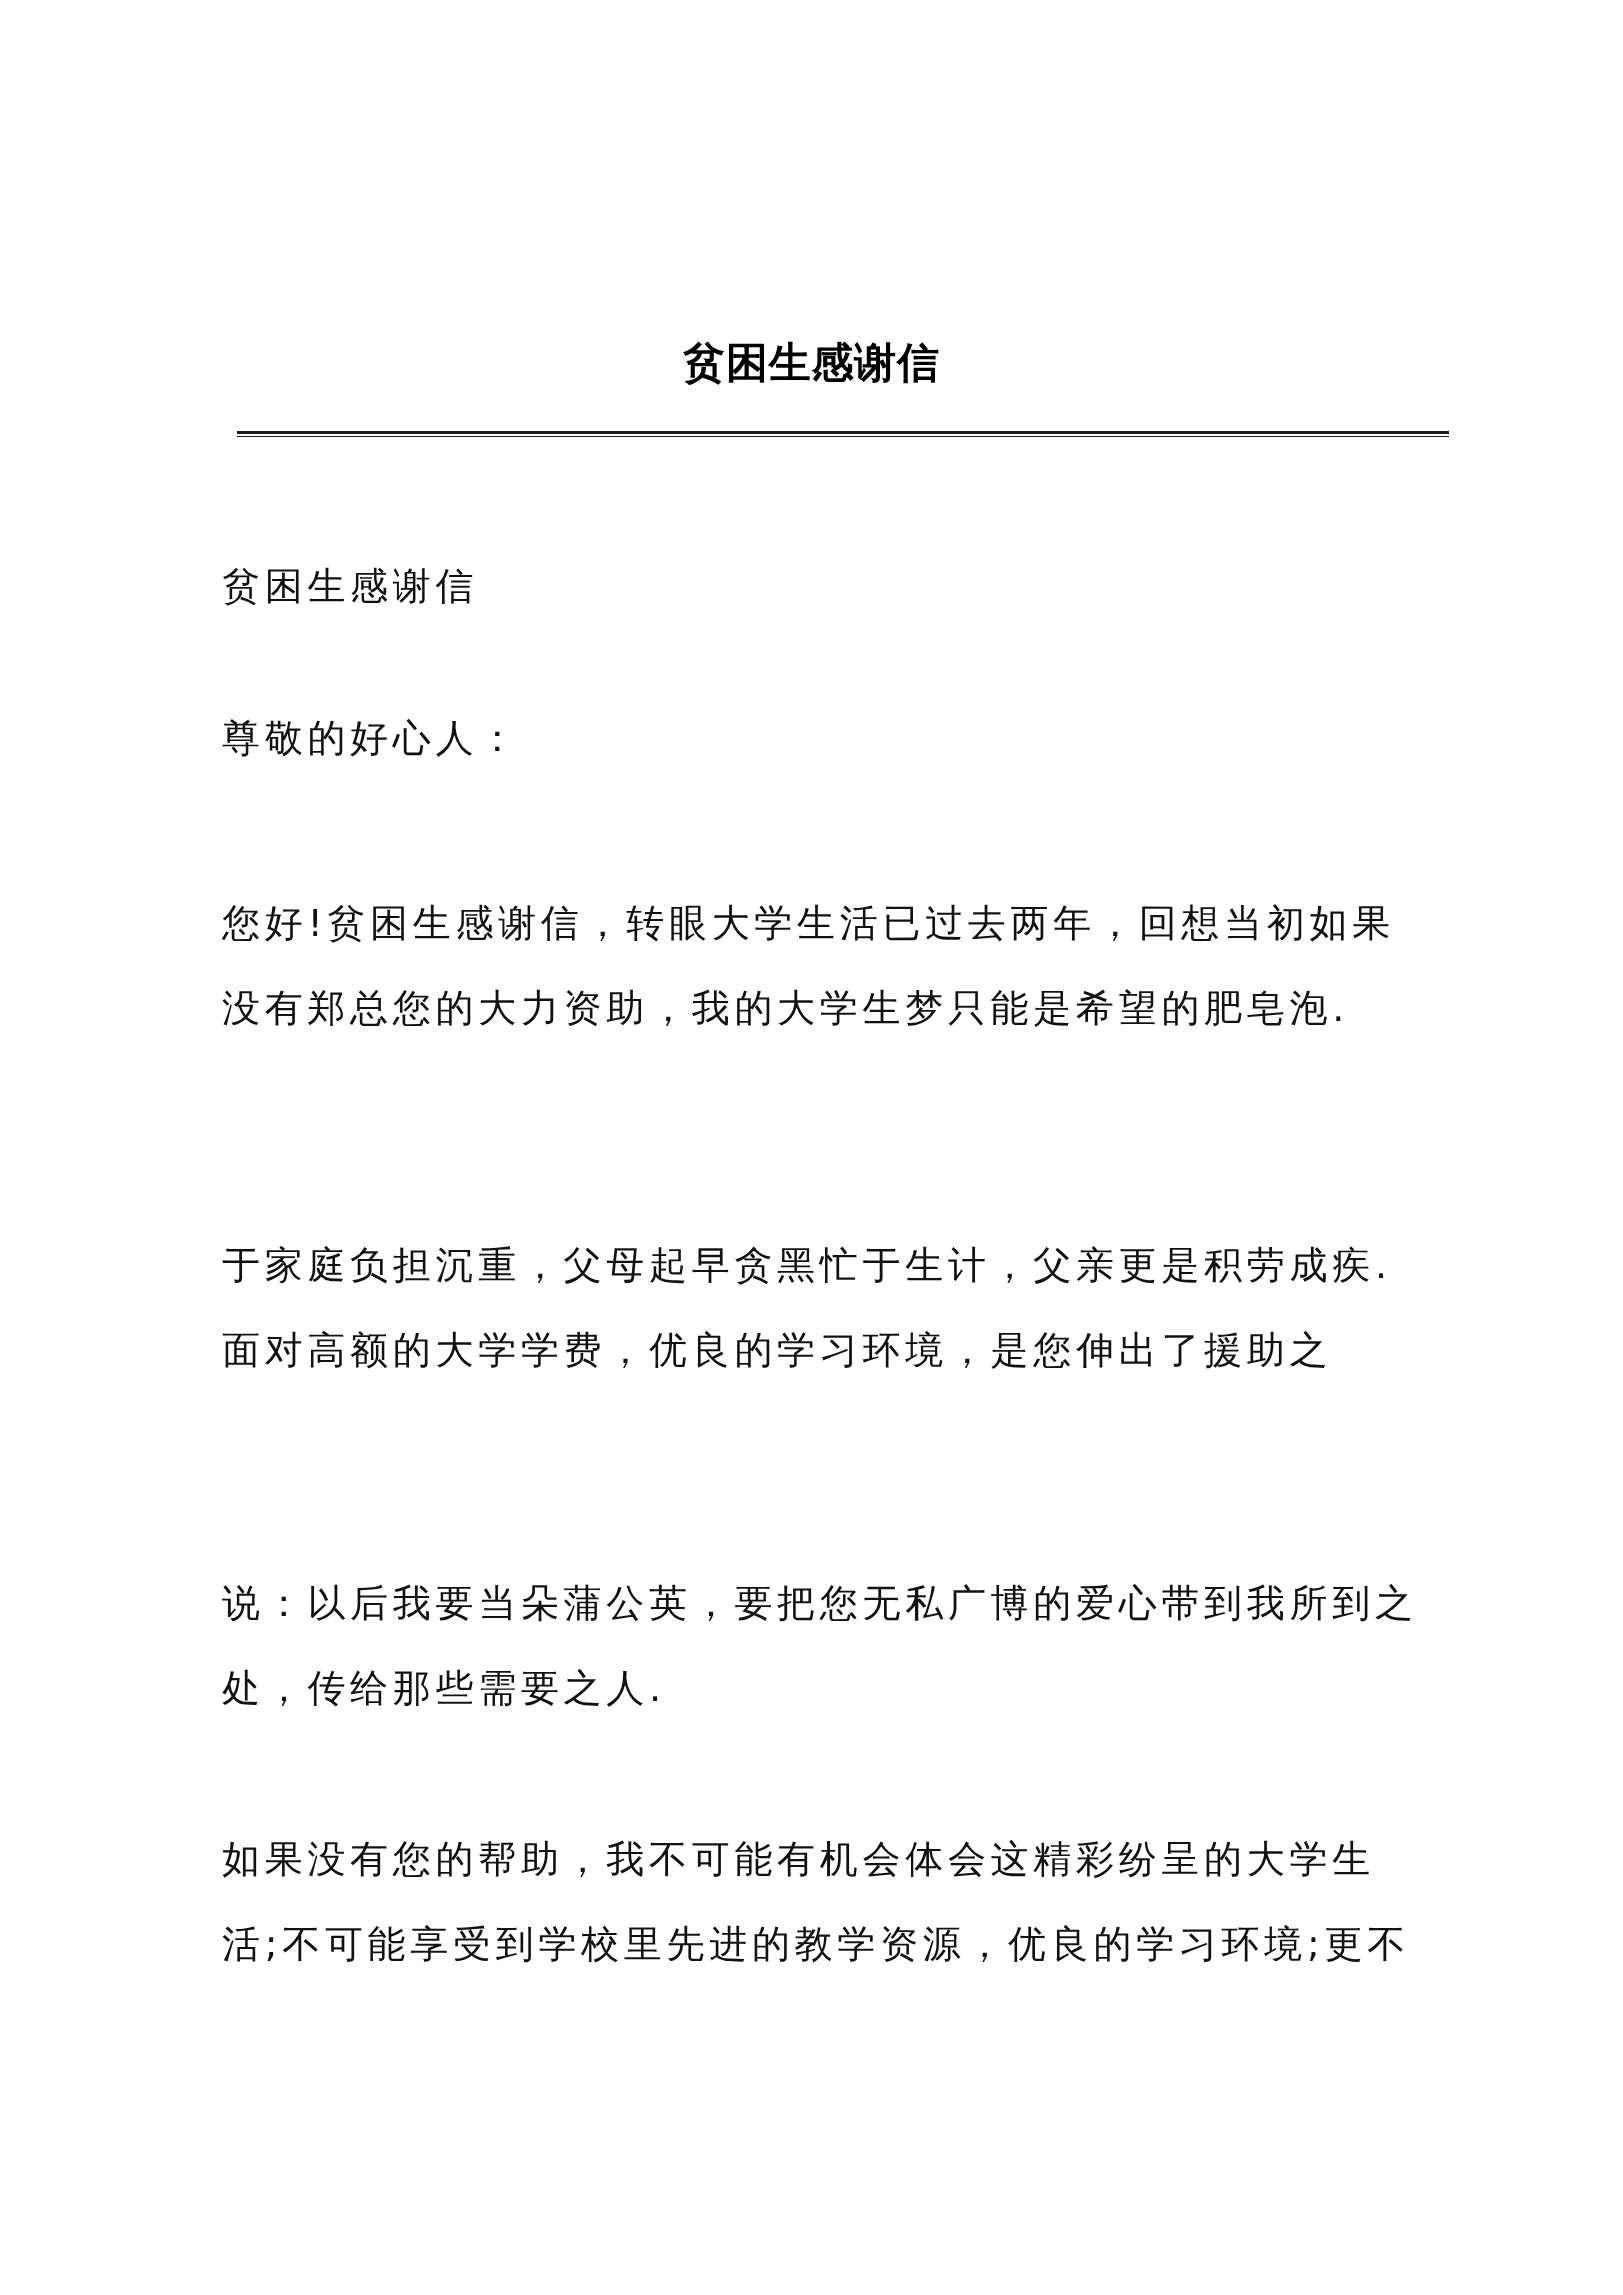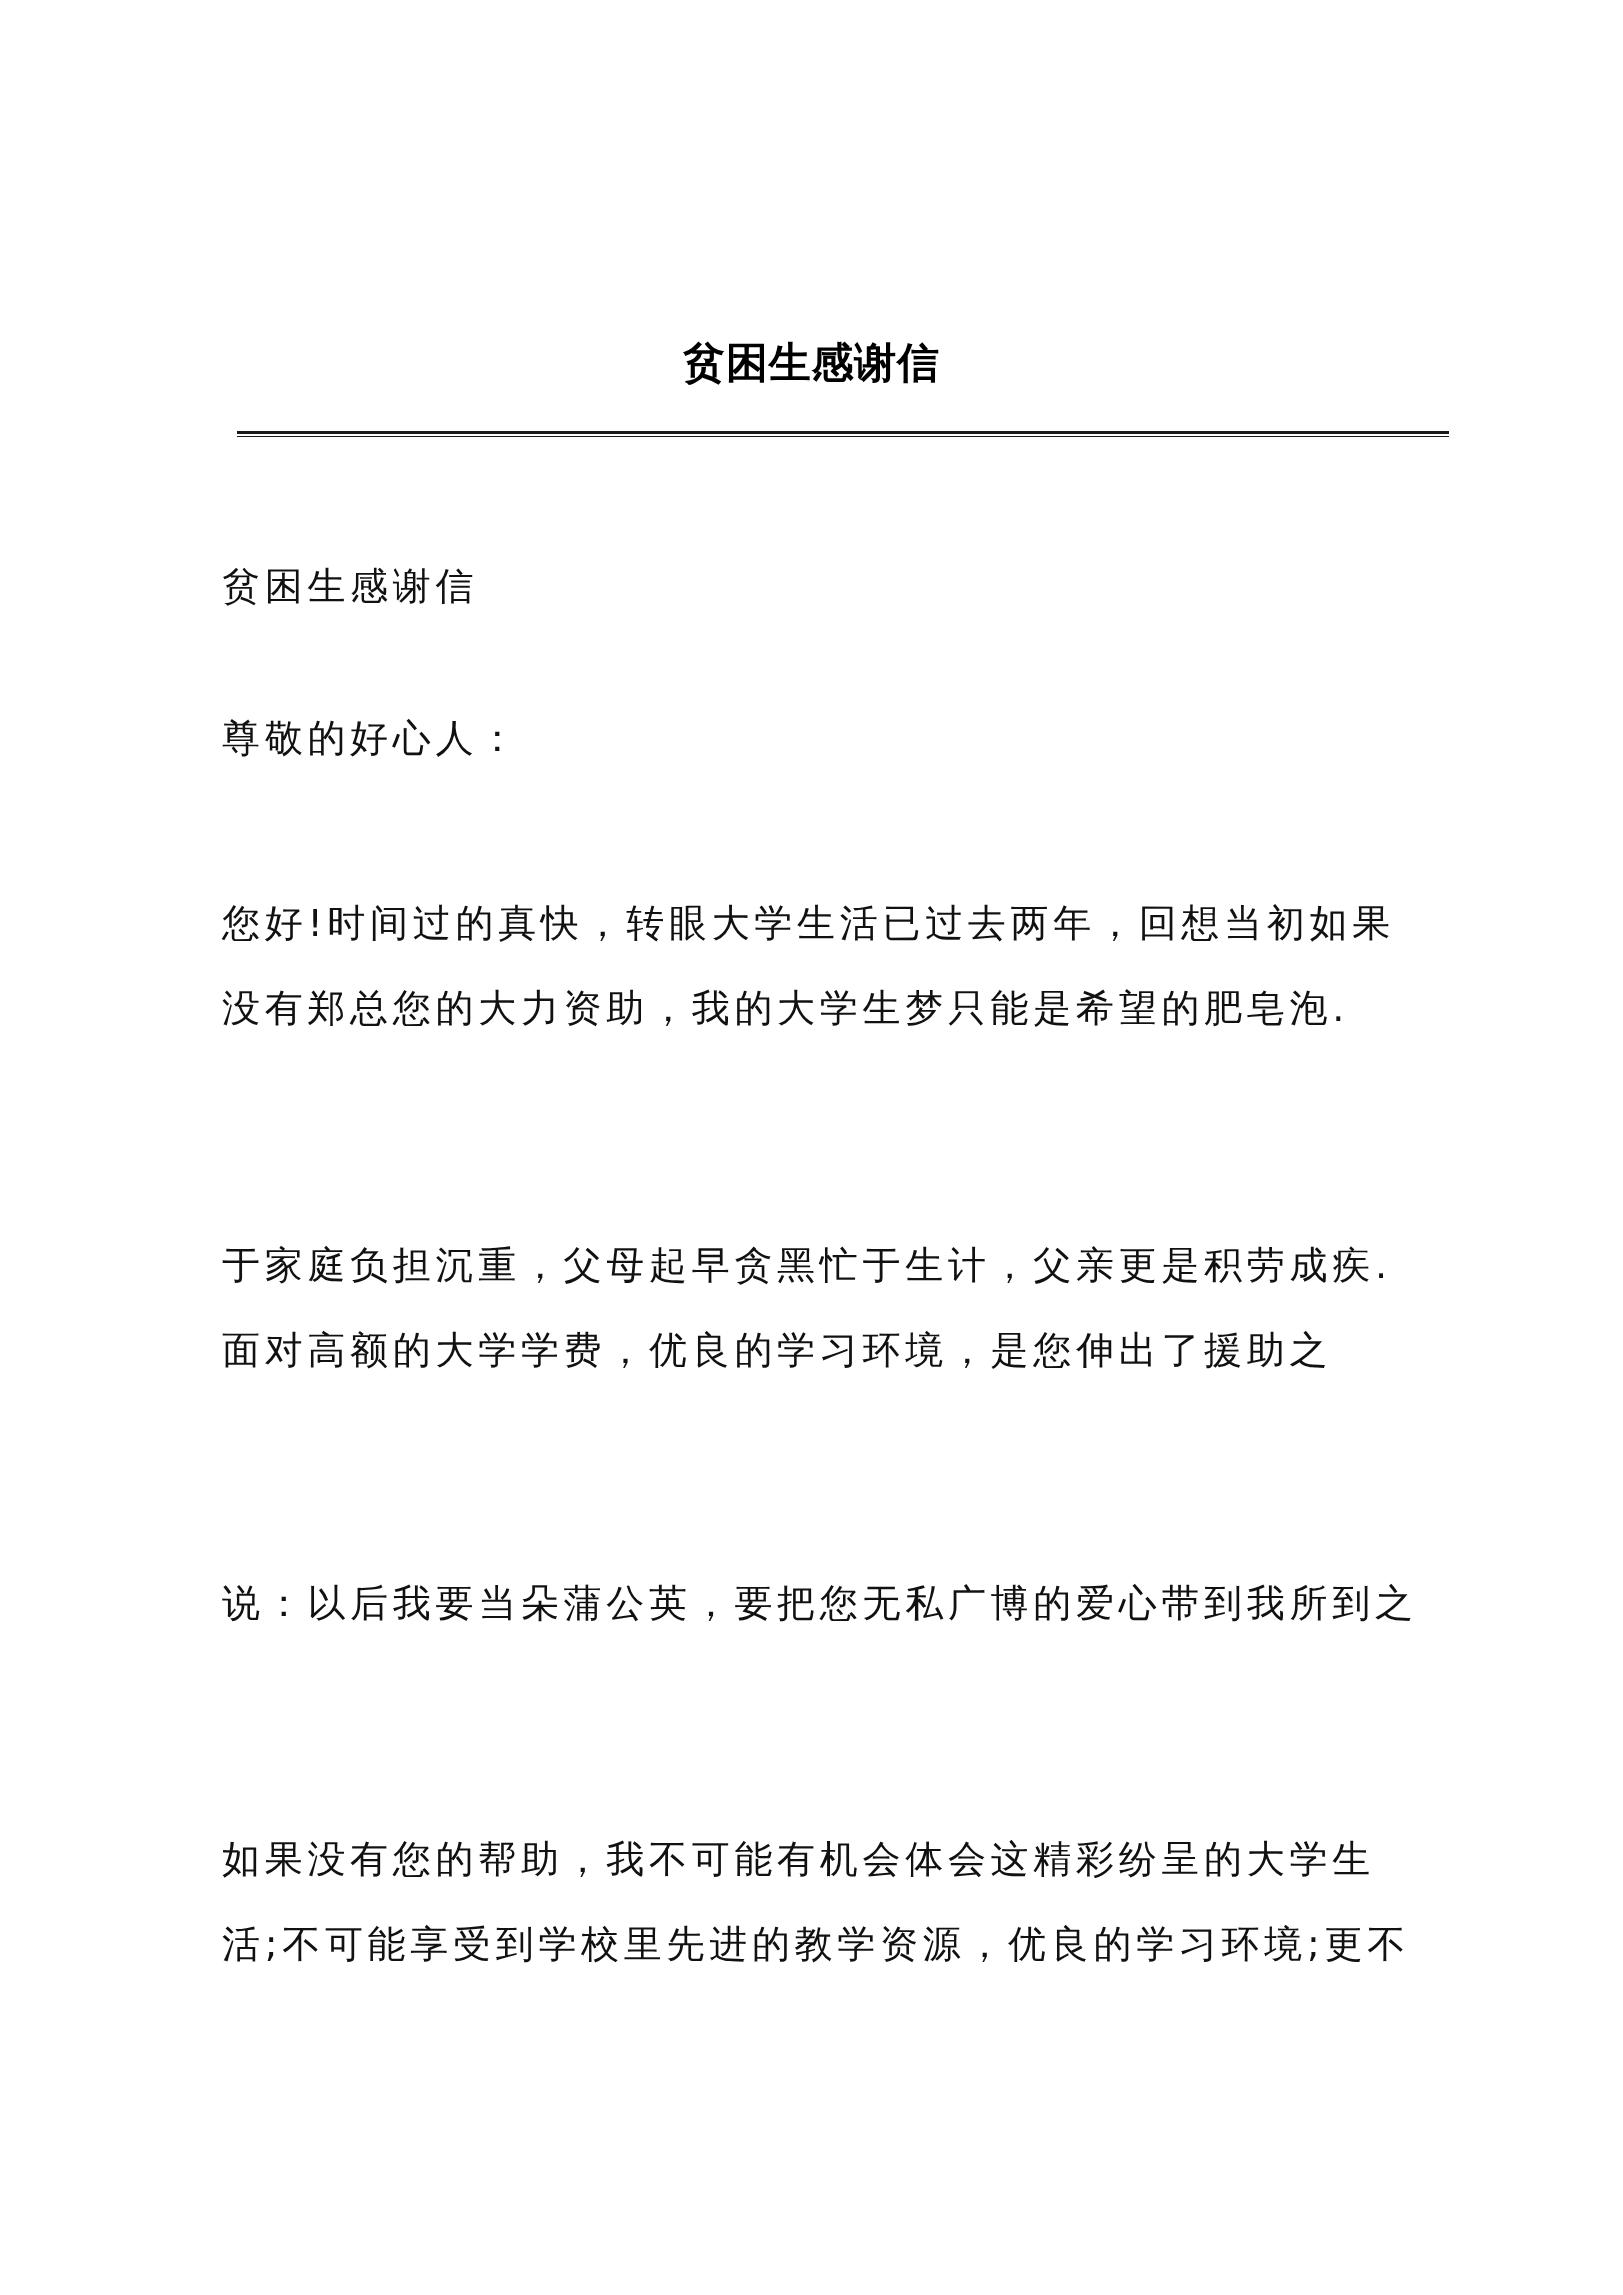--- a/index.html
+++ b/index.html
@@ -22,23 +22,24 @@
 <body>
 
 <div class="page">
   <div class="doc-title">贫困生感谢信</div>
   <div class="rule-thick"></div>
   <div class="rule-thin"></div>
 
   <div class="line" style="top:563px">贫困生感谢信</div>
   <div class="line" style="top:715px">尊敬的好心人：</div>
 
-  <div class="line" style="top:900px">您好!时间过的真快，转眼大学生活已过去两年，回想当初如果</div>
+  <div class="line" style="top:900px">您好!贫困生感谢信，转眼大学生活已过去两年，回想当初如果</div>
   <div class="line" style="top:985px">没有郑总您的大力资助，我的大学生梦只能是希望的肥皂泡.</div>
 
   <div class="line" style="top:1242px">于家庭负担沉重，父母起早贪黑忙于生计，父亲更是积劳成疾.</div>
   <div class="line" style="top:1327px">面对高额的大学学费，优良的学习环境，是您伸出了援助之</div>
   <div class="line" style="top:1580px">说：以后我要当朵蒲公英，要把您无私广博的爱心带到我所到之</div>
+  <div class="line" style="top:1665px">处，传给那些需要之人.</div>
 
   <div class="line" style="top:1836px">如果没有您的帮助，我不可能有机会体会这精彩纷呈的大学生</div>
   <div class="line" style="top:1921px">活;不可能享受到学校里先进的教学资源，优良的学习环境;更不</div>
 </div>
 
 
 </body></html>

